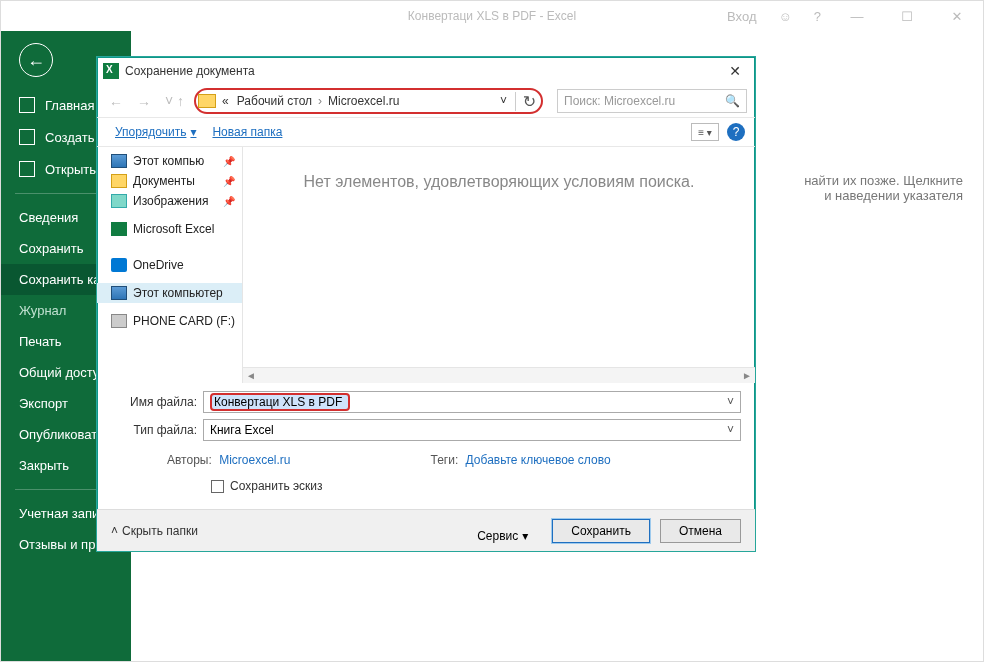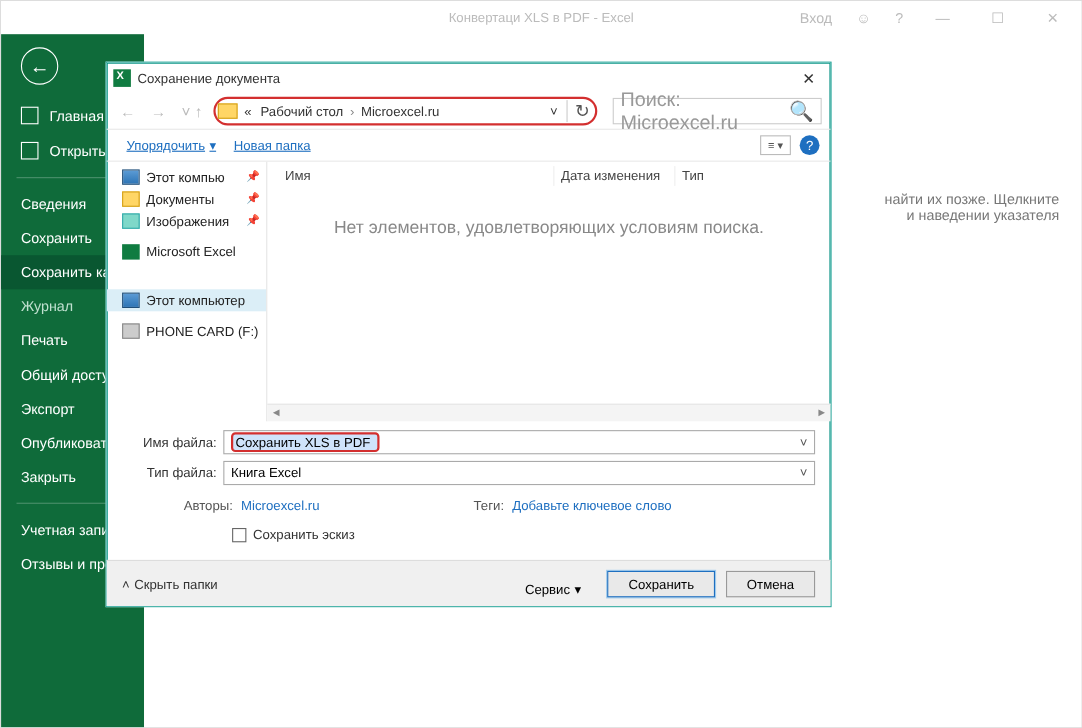--- a/index.html
+++ b/index.html
@@ -32,21 +32,21 @@
 .dlg-title .close { margin-left: auto; padding: 2px 8px; font-size: 14px; color:#333; }
 
 .dlg-nav { height: 32px; display: flex; align-items: center; padding: 2px 8px; gap: 6px; }
 .nav-arrow { color: #bbb; padding: 0 4px; font-size: 14px; }
 .addr-wrap { flex: 1; display:flex; align-items:center; height:26px; border: 2px solid #d32f2f; border-radius: 13px; padding: 0 4px 0 2px; gap:4px; }
 .addr-inner { flex:1; display:flex; align-items:center; gap:4px; font-size:12px; color:#333; }
 .addr-inner .folder-ic { width:18px; height:14px; background:#ffd666; border:1px solid #d4a018; }
 .addr-inner .crumb { padding: 0 2px; }
 .addr-inner .sep { color:#888; }
 .addr-refresh { width:22px; text-align:center; color:#555; border-left:1px solid #ccc; margin-left:4px; padding-left:6px; }
-.search-box { width: 190px; height: 24px; border: 1px solid #ccc; display:flex; align-items:center; padding: 0 6px; font-size:18px; color:#999; margin-left:8px; }
+.search-box { width: 190px; height: 24px; border: 1px solid #ccc; display:flex; align-items:center; padding: 0 6px; font-size:12px; color:#999; margin-left:8px; }
 .search-box .mag { margin-left:auto; color:#555; }
 
 .dlg-toolbar { height: 30px; border-top:1px solid #e8e8e8; border-bottom:1px solid #e8e8e8; display:flex; align-items:center; padding: 0 10px; font-size:12px; }
 .dlg-toolbar .tbtn { color:#1e6fc0; padding: 3px 8px; display:flex; align-items:center; gap:4px;text-decoration:underline; }
 .dlg-toolbar .right { margin-left:auto; display:flex; align-items:center; gap:8px; color:#555; }
 .dlg-toolbar .view-ic { width:28px; height:18px; border:1px solid #bbb; display:flex; align-items:center; justify-content:center; font-size:10px; }
 .dlg-toolbar .help { width:18px; height:18px; border-radius:50%; background:#1e6fc0; color:#fff; text-align:center; font-size:12px; line-height:18px; }
 
 .dlg-body { display:flex; height: 236px; }
 .tree { width: 146px; border-right: 1px solid #e5e5e5; padding: 4px 0; overflow:hidden; }
@@ -108,20 +108,24 @@
   </div>
   <div class="backstage">
     <div class="side-green">
       <div class="back-arrow">←</div>
       <div class="side-item">
           <span class="ic"></span>
           <span>Главная</span>
         </div>
       <div class="side-item">
           <span class="ic"></span>
+          <span>Создать</span>
+        </div>
+      <div class="side-item">
+          <span class="ic"></span>
           <span>Открыть</span>
         </div>
       <div class="side-sep"></div>
       <div class="side-item">
           <span>Сведения</span>
         </div>
       <div class="side-item">
           <span>Сохранить</span>
         </div>
       <div class="side-item active">
@@ -220,51 +224,50 @@
           <span>Изображения</span>
           <span class="pin">📌</span>
         </div>
       <div style="height:8px"></div>
       <div class="tree-item">
           <span class="ti xl"></span>
           <span>Microsoft Excel</span>
         </div>
       <div style="height:8px"></div>
       <div style="height:8px"></div>
+      <div class="tree-item">
+          <span class="ti od"></span>
+          <span>OneDrive</span>
+        </div>
       <div style="height:8px"></div>
       <div class="tree-item sel">
           <span class="ti monitor"></span>
           <span>Этот компьютер</span>
         </div>
       <div style="height:8px"></div>
       <div class="tree-item">
           <span class="ti drive"></span>
           <span>PHONE CARD (F:)</span>
         </div>
     </div>
     <div class="file-area">
-      <div class="file-head">
-        <div class="col c1">Имя</div>
-        <div class="col c2">Дата изменения</div>
-        <div class="col c3">Тип</div>
-      </div>
       <div class="file-empty">Нет элементов, удовлетворяющих условиям поиска.</div>
       <div class="hscroll">
           <span class="arr">◄</span>
           <span style="flex:1"></span>
           <span class="arr">►</span>
         </div>
     </div>
   </div>
 
   <div class="dlg-form">
     <div class="form-row">
       <div class="lbl">Имя файла:</div>
       <div class="field">
-        <span class="fname-hl">Сохранить XLS в PDF</span>
+        <span class="fname-hl">Конвертаци XLS в PDF</span>
         <span class="dd">˅</span>
       </div>
     </div>
     <div class="form-row">
       <div class="lbl">Тип файла:</div>
       <div class="field">
         <span>Книга Excel</span>
         <span class="dd">˅</span>
       </div>
     </div>

